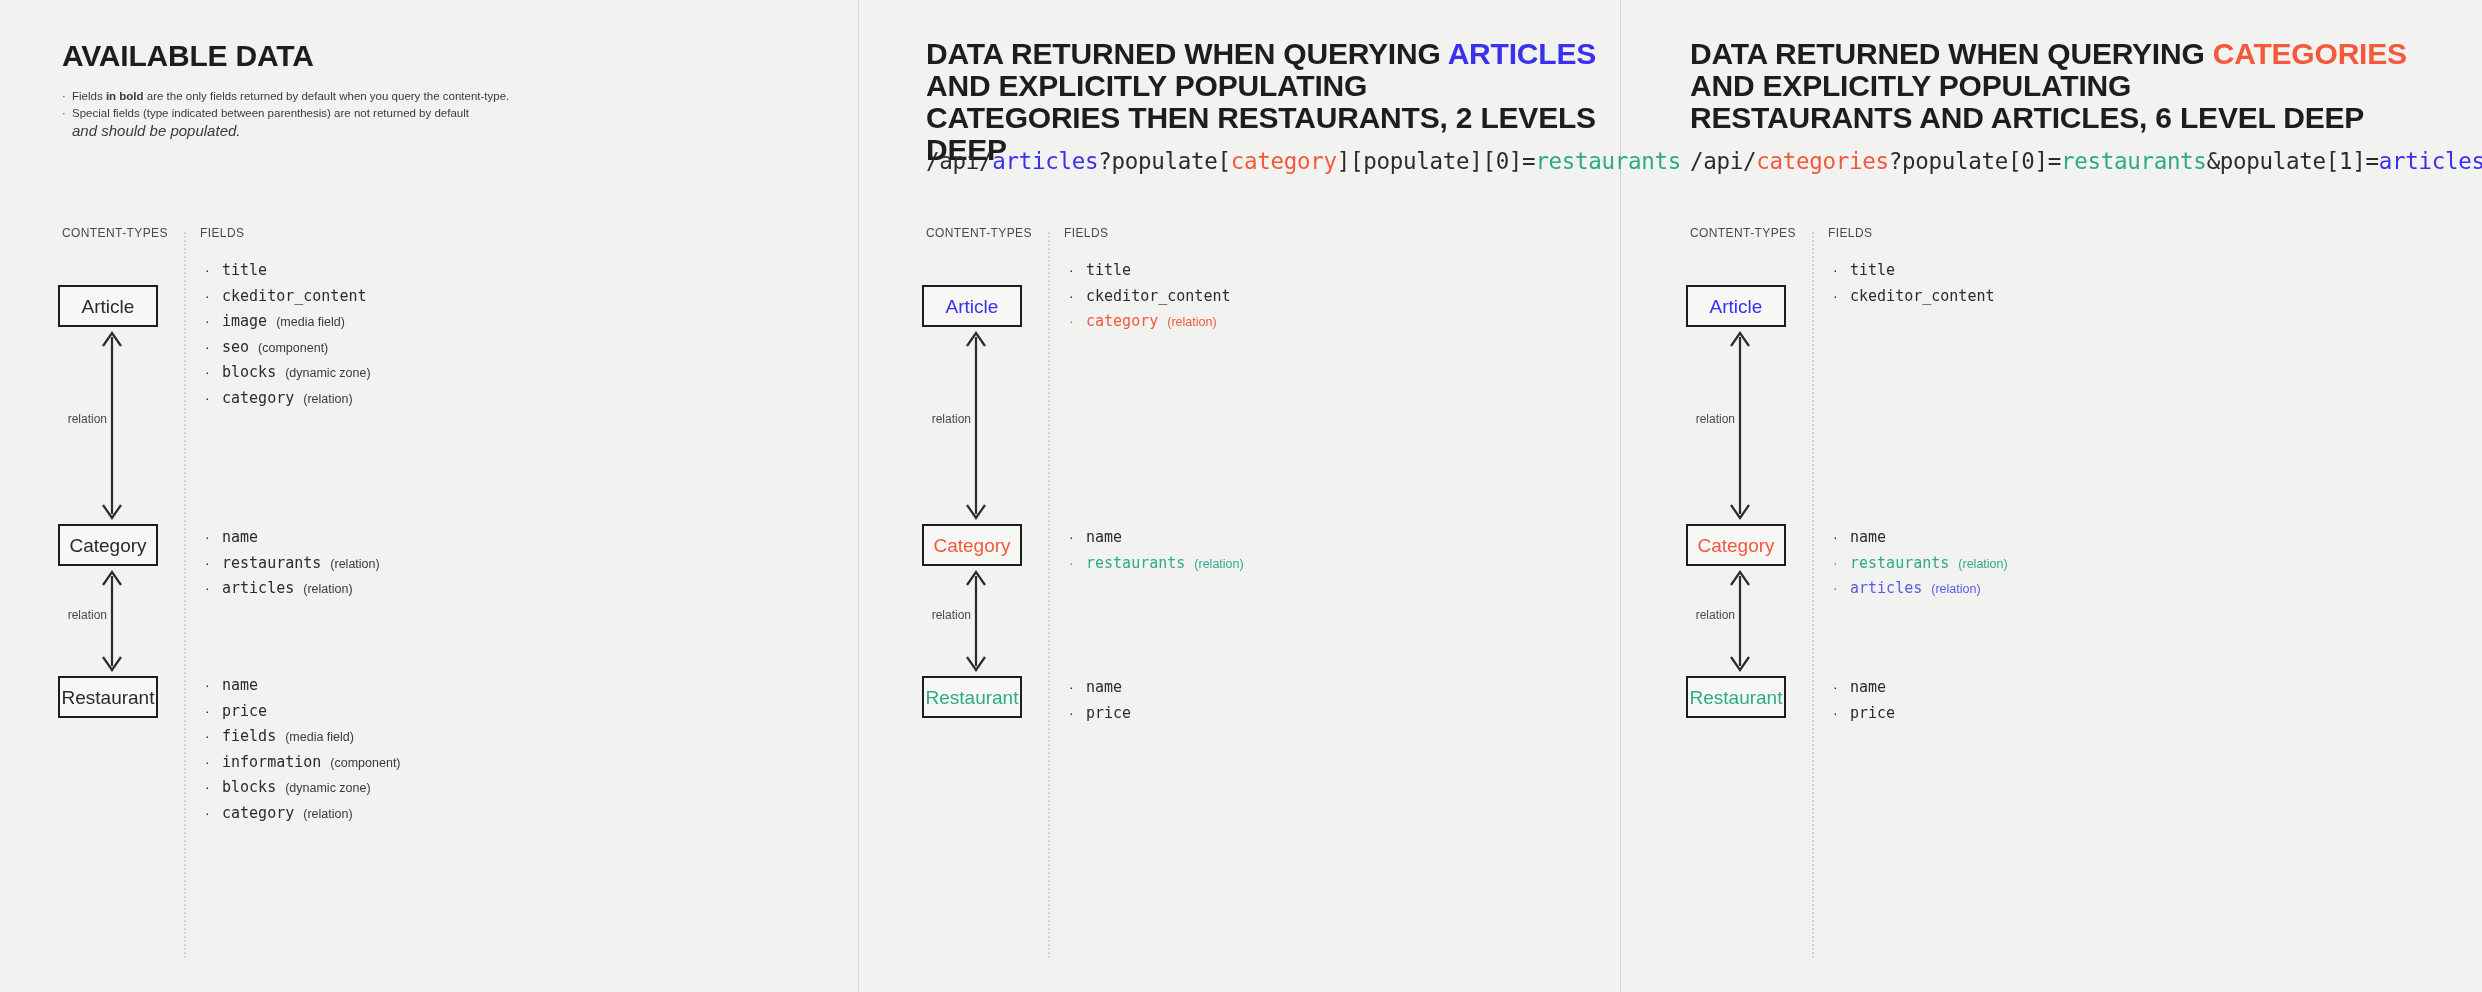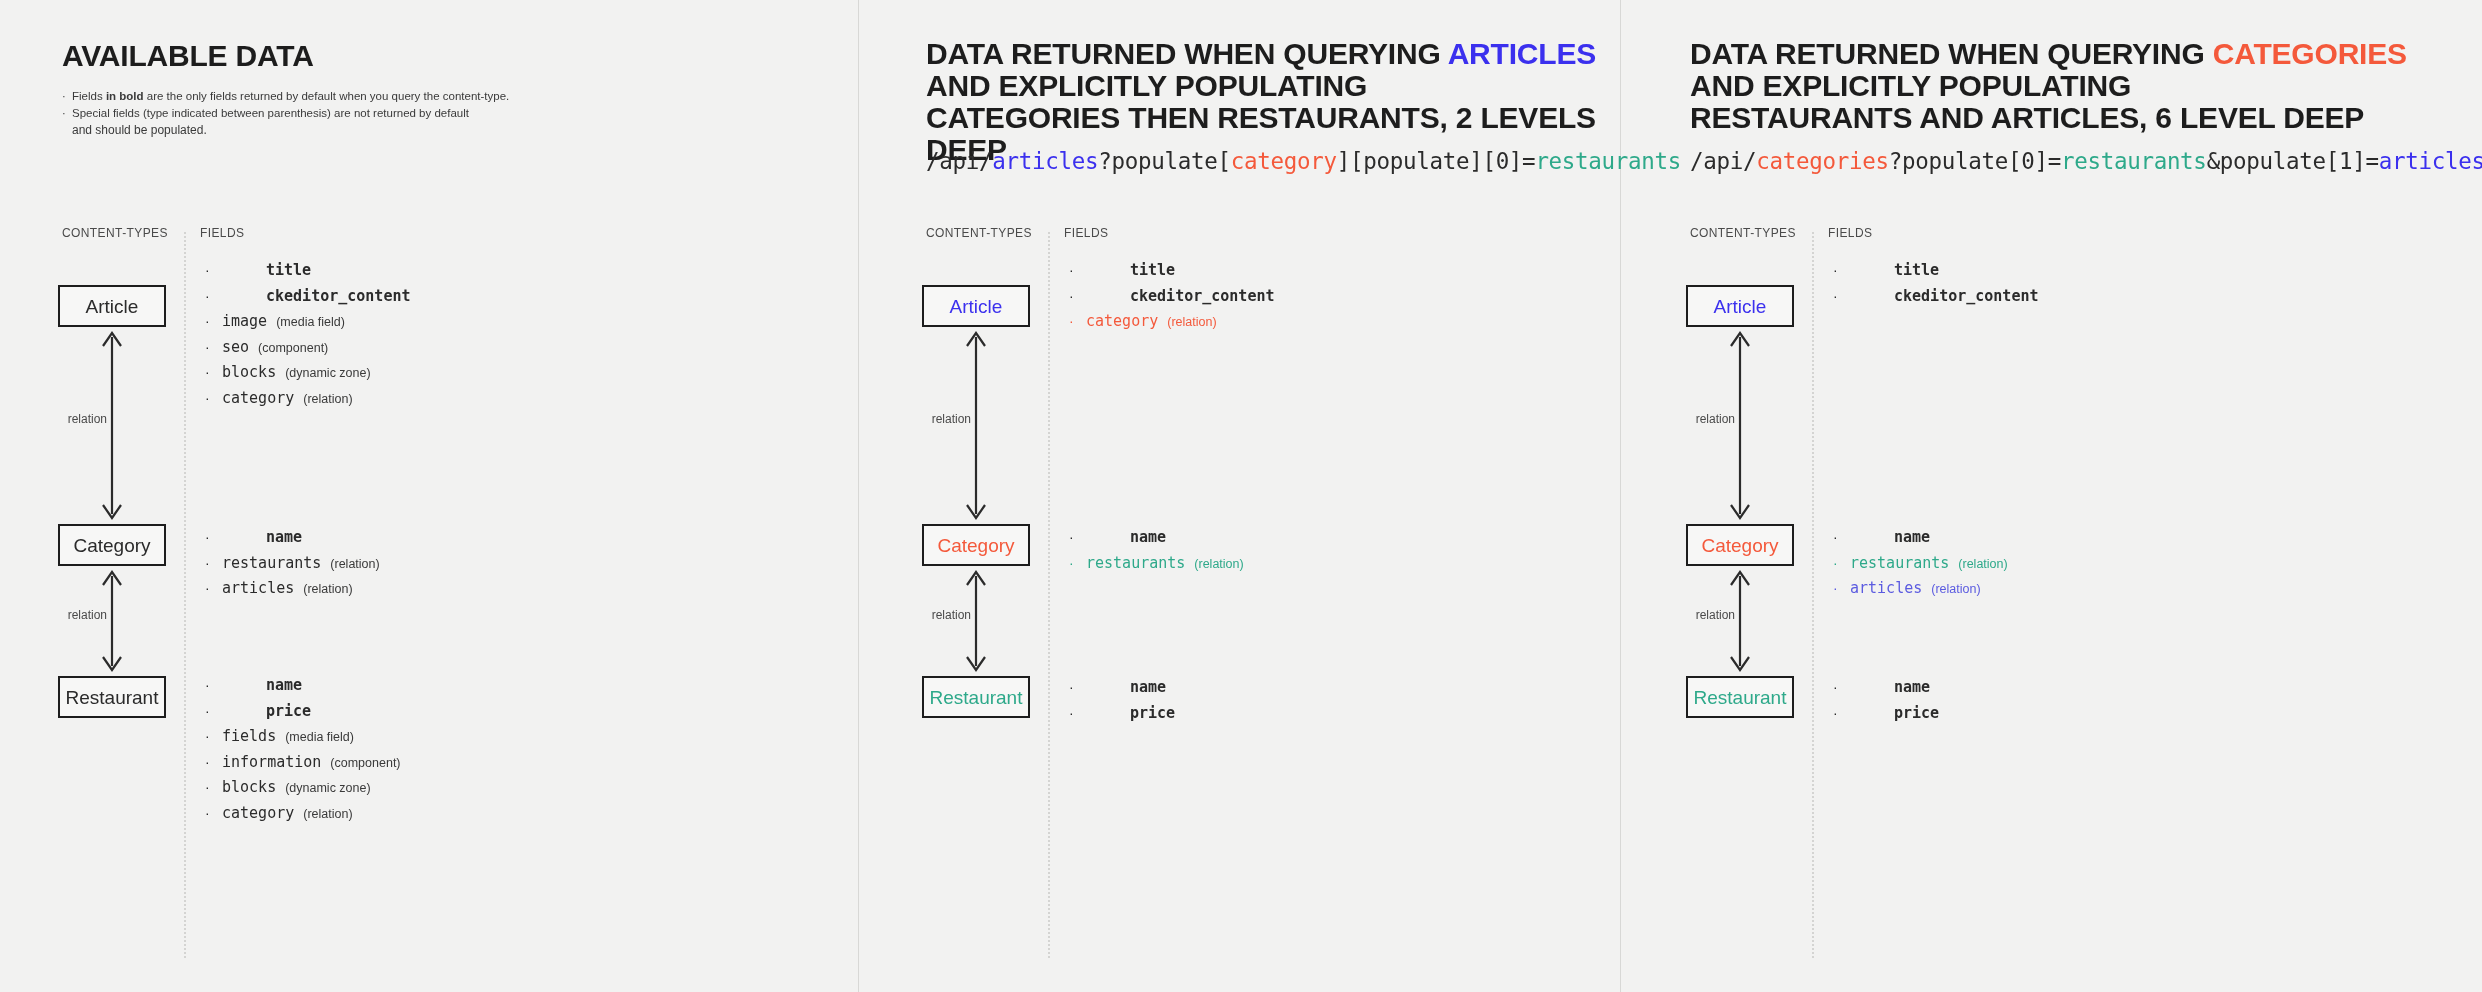--- a/index.html
+++ b/index.html
@@ -44,21 +44,21 @@
   .note-row {
     display: flex; align-items: flex-start;
     font-size: 11.5px; line-height: 17px; color: #3a3a3a;
   }
   .note-row .dot {
     width: 10px; flex: 0 0 10px; text-align: left;
     font-size: 11px; line-height: 17px; color: #3a3a3a;
   }
   .note-row .note-text { flex: 1; }
   .note-text b { font-weight: bold; }
-  .note-sub { margin-left: 10px; font-size: 12px; line-height: 17px; color: #3a3a3a; }
+  .note-sub { margin-left: 10px; font-size: 15px; line-height: 17px; color: #3a3a3a; font-style: italic; }
 
   
   .api-path {
     position: absolute;
     font-family: "DejaVu Sans Mono", monospace;
     font-size: 22.5px;
     letter-spacing: -0.3px;
     color: #2b2b2b;
     white-space: nowrap;
   }
@@ -83,21 +83,21 @@
     position: absolute;
     top: 6px;
     width: 0;
     height: 726px;
     border-left: 2px dotted #d4d4d2;
   }
 
   
   .ct-box {
     position: absolute;
-    width: 108px; height: 42px;
+    width: 100px; height: 42px;
     border: 2.5px solid #1d1d1d;
     background: #f7f7f6;
     display: flex; align-items: center; justify-content: center;
     font-size: 19px;
     line-height: 1;
     color: #2b2b2b;
   }
   .ct-box.is-blue { color: #3b30ee; }
   .ct-box.is-red  { color: #f4593b; }
   .ct-box.is-teal { color: #2ea98a; }
@@ -128,21 +128,21 @@
   .field-row .bullet {
     width: 17px; flex: 0 0 17px;
     font-size: 14px; line-height: 1;
     color: #2b2b2b;
   }
   .field-row .fname {
     font-family: "DejaVu Sans Mono", monospace;
     font-size: 15px;
     color: #2b2b2b;
   }
-  .field-row.bold .fname { font-weight: bold; margin-left: 44px; }
+  .field-row.bold .fname { font-weight: normal; }
   .field-row .ftype {
     margin-left: 9px;
     font-family: "Liberation Sans", sans-serif;
     font-size: 12.5px;
     color: #3a3a3a;
   }
   .field-row.c-red .bullet, .field-row.c-red .fname, .field-row.c-red .ftype { color: #f4593b; }
   .field-row.c-teal .bullet, .field-row.c-teal .fname, .field-row.c-teal .ftype { color: #2ea98a; }
   .field-row.c-blue .bullet, .field-row.c-blue .fname, .field-row.c-blue .ftype { color: #5b5be0; }
 </style>

